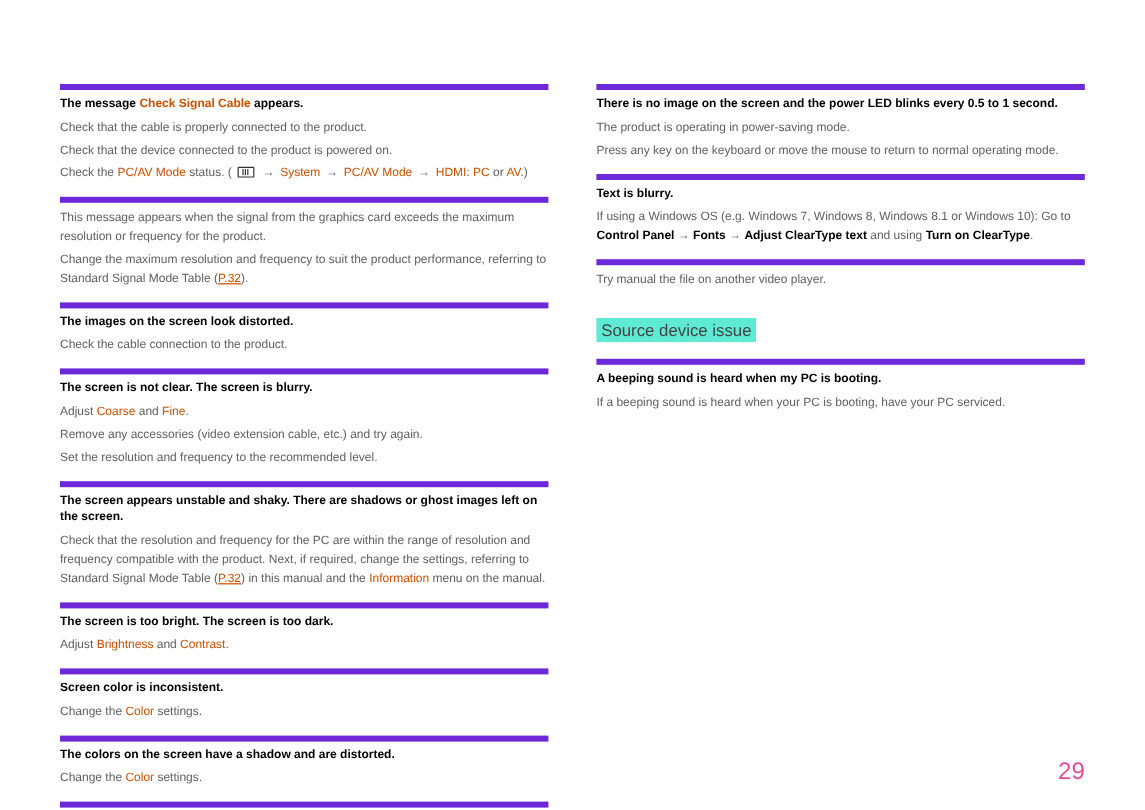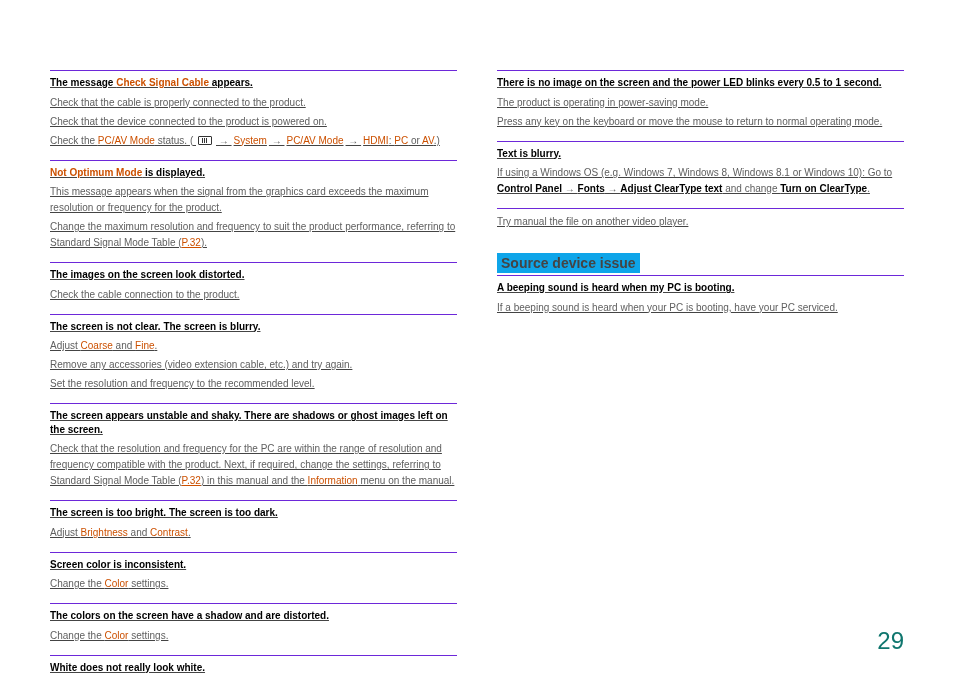--- a/index.html
+++ b/index.html
@@ -9,54 +9,53 @@
     background: #fff;
     font-family: Arial, Helvetica, sans-serif;
     font-size: 10px;
     color: #444;
     position: relative;
     padding: 70px 50px 30px 50px;
   }
   .columns { display: flex; gap: 40px; }
   .col { flex: 1; }
   .section {
-    border-top: 1px solid #6d28d9;
+    border-top: 5px solid #6d28d9;
     padding: 5px 0 8px 0;
-    text-decoration: underline;
   }
   .section .heading {
     font-weight: bold;
     color: #000;
     padding-bottom: 5px;
     line-height: 1.35;
   }
   .section p {
     line-height: 1.6;
     color: #606060;
     padding-bottom: 3px;
   }
   .orange { color: #cc5000; }
   .bold-black { font-weight: bold; color: #000; }
   .link { color: #cc5000; text-decoration: underline; }
   .arrow { padding: 0 2px; }
   .section-title {
     font-size: 14px;
-    font-weight: 700;
+    font-weight: 400;
     color: #444;
     display: inline-block;
-    background: #0ea5e9;
+    background: #5eead4;
     padding: 2px 4px;
-    margin: 12px 0 2px 0;
+    margin: 12px 0 14px 0;
   }
   .page-num {
     position: absolute;
     right: 50px;
     bottom: 20px;
-    font-size: 24px;
-    color: #0f766e;
+    font-size: 20px;
+    color: #ec4899;
     font-weight: 300;
   }
   .icon-box {
     display: inline-block;
     width: 14px; height: 9px;
     border: 1px solid #333;
     border-radius: 1px;
     vertical-align: middle;
     position: relative;
     margin: 0 2px;
@@ -74,21 +73,20 @@
 
 <div class="columns">
   <div class="col" id="left-col">
       <div class="section">
         <div class="heading"><span>The message </span><span class="orange">Check Signal Cable</span><span> appears.</span></div>
         <p><span>Check that the cable is properly connected to the product.</span></p>
         <p><span>Check that the device connected to the product is powered on.</span></p>
         <p><span>Check the </span><span class="orange">PC/AV Mode</span><span> status. ( </span><span class="icon-box"></span><span class="arrow"> → </span><span class="orange">System</span><span class="arrow"> → </span><span class="orange">PC/AV Mode</span><span class="arrow"> → </span><span class="orange">HDMI</span><span>: </span><span class="orange">PC</span><span> or </span><span class="orange">AV</span><span>.)</span></p>
       </div>
       <div class="section">
-        <div class="heading"><span class="orange">Not Optimum Mode</span><span> is displayed.</span></div>
         <p><span>This message appears when the signal from the graphics card exceeds the maximum resolution or frequency for the product.</span></p>
         <p><span>Change the maximum resolution and frequency to suit the product performance, referring to Standard Signal Mode Table (</span><span class="link">P.32</span><span>).</span></p>
       </div>
       <div class="section">
         <div class="heading"><span>The images on the screen look distorted.</span></div>
         <p><span>Check the cable connection to the product.</span></p>
       </div>
       <div class="section">
         <div class="heading"><span>The screen is not clear. The screen is blurry.</span></div>
         <p><span>Adjust </span><span class="orange">Coarse</span><span> and </span><span class="orange">Fine</span><span>.</span></p>
@@ -114,21 +112,21 @@
       <div class="section">
         <div class="heading"><span>White does not really look white.</span></div>
       </div>
     </div>
   <div class="col" id="right-col"><div class="section">
         <div class="heading"><span>There is no image on the screen and the power LED blinks every 0.5 to 1 second.</span></div>
         <p><span>The product is operating in power-saving mode.</span></p>
         <p><span>Press any key on the keyboard or move the mouse to return to normal operating mode.</span></p>
       </div><div class="section">
         <div class="heading"><span>Text is blurry.</span></div>
-        <p><span>If using a Windows OS (e.g. Windows 7, Windows 8, Windows 8.1 or Windows 10): Go to </span><span class="bold-black">Control Panel</span><span> → </span><span class="bold-black">Fonts</span><span> → </span><span class="bold-black">Adjust ClearType text</span><span> and change </span><span class="bold-black">Turn on ClearType</span><span>.</span></p>
+        <p><span>If using a Windows OS (e.g. Windows 7, Windows 8, Windows 8.1 or Windows 10): Go to </span><span class="bold-black">Control Panel</span><span> → </span><span class="bold-black">Fonts</span><span> → </span><span class="bold-black">Adjust ClearType text</span><span> and using </span><span class="bold-black">Turn on ClearType</span><span>.</span></p>
       </div><div class="section">
         <p><span>Try manual the file on another video player.</span></p>
       </div><div class="section-title">Source device issue</div><div class="section">
         <div class="heading"><span>A beeping sound is heard when my PC is booting.</span></div>
         <p><span>If a beeping sound is heard when your PC is booting, have your PC serviced.</span></p>
       </div></div>
 </div>
 
 <div class="page-num">29</div>
 

